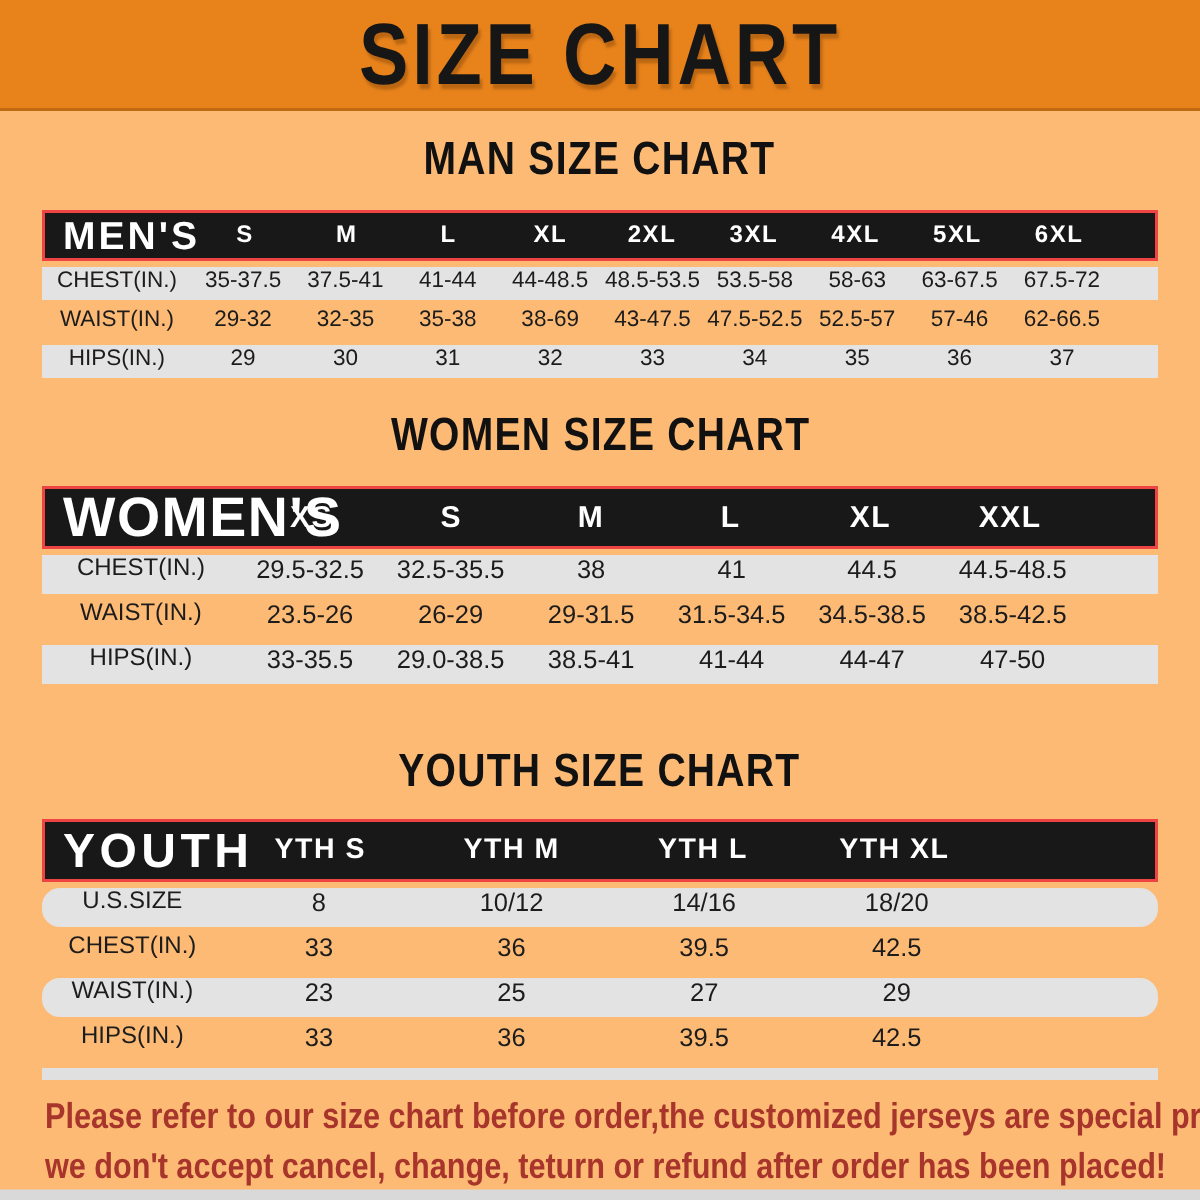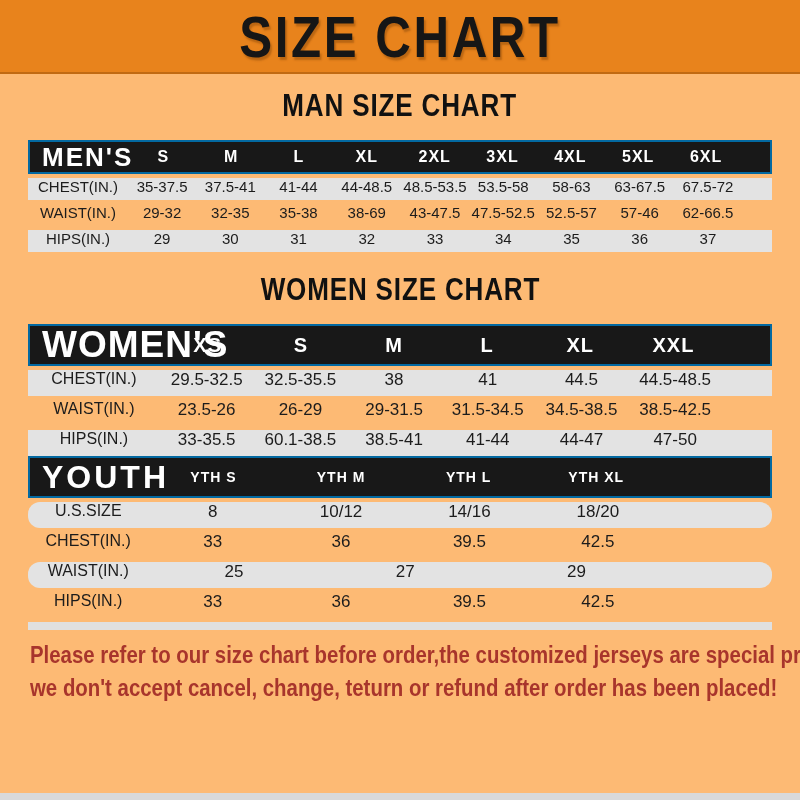--- a/index.html
+++ b/index.html
@@ -23,21 +23,21 @@
   .women-wrap{margin-top:20px;margin-bottom:16px;}
   .youth-wrap{margin-top:40px;margin-bottom:14px;}
   .section-heading{
     display:inline-block;font-weight:700;font-size:31px;letter-spacing:1px;color:#111;
     transform:scaleX(.84);transform-origin:center;white-space:nowrap;
   }
   
   .size-table{margin:0 28px;}
   .t-head{
     background:#181818;color:#fff;display:flex;align-items:center;
-    border:2px solid #0369a1;box-sizing:border-box;
+    border:2px solid #ef4444;box-sizing:border-box;
   }
   .t-corner{font-weight:700;padding-left:12px;box-sizing:border-box;white-space:nowrap;}
   .t-size{flex:1;text-align:center;font-weight:700;white-space:nowrap;}
   .t-row{display:flex;align-items:flex-start;margin-top:4px;box-sizing:border-box;}
   .t-row.shade{background:#E3E3E3;}
   .t-label{text-align:center;box-sizing:border-box;white-space:nowrap;}
   .t-val{flex:1;text-align:center;white-space:nowrap;}
   
   .size-table.man .t-head{height:34px;padding-right:30px;}
   .size-table.man .t-row{height:22px;padding-right:30px;font-size:15px;}
@@ -48,21 +48,21 @@
   .size-table.women .t-head{height:42px;padding-right:50px;}
   .size-table.women .t-row{height:26px;padding-right:50px;font-size:17px;}
   .size-table.women .t-corner{width:19%;flex:none;font-size:37px;letter-spacing:1px;}
   .size-table.women .t-label{width:19%;flex:none;font-size:16px;}
   .size-table.women .t-size{font-size:20px;letter-spacing:1px;}
   
   .size-table.youth .t-head{height:42px;padding-right:110px;}
   .size-table.youth .t-row{height:26px;padding-right:110px;font-size:17px;border-radius:12px;}
   .size-table.youth .t-corner{width:19%;flex:none;font-size:32px;letter-spacing:3px;}
   .size-table.youth .t-label{width:19%;flex:none;font-size:16px;}
-  .size-table.youth .t-size{font-size:14px;letter-spacing:1px;}
+  .size-table.youth .t-size{font-size:19px;letter-spacing:1px;}
   .size-table.youth::after{content:"";display:block;height:8px;background:#E0E0E0;margin-top:4px;}
   
   .notice{margin:8px 0 0 30px;}
   .notice-line{
     display:inline-block;color:#A8352C;font-weight:700;font-size:24px;line-height:33px;
     transform:scaleX(.85);transform-origin:left center;white-space:nowrap;
   }
   .notice-line-row{height:33px;}
   .bottom-strip{position:absolute;left:0;bottom:0;width:100%;height:7px;background:#D9D9D9;}
 </style>
@@ -159,30 +159,33 @@
           <span class="t-val">23.5-26</span>
           <span class="t-val">26-29</span>
           <span class="t-val">29-31.5</span>
           <span class="t-val">31.5-34.5</span>
           <span class="t-val">34.5-38.5</span>
           <span class="t-val">38.5-42.5</span>
         </div>
         <div class="t-row shade">
           <span class="t-label">HIPS(IN.)</span>
           <span class="t-val">33-35.5</span>
-          <span class="t-val">60.1-38.5</span>
+          <span class="t-val">29.0-38.5</span>
           <span class="t-val">38.5-41</span>
           <span class="t-val">41-44</span>
           <span class="t-val">44-47</span>
           <span class="t-val">47-50</span>
         </div>
       </div>
   </section>
 
   <section>
+    <h2 class="section-heading-wrap youth-wrap">
+      <span class="section-heading">YOUTH SIZE CHART</span>
+    </h2>
     <div class="size-table youth">
         <div class="t-head">
           <span class="t-corner">YOUTH</span>
           <span class="t-size">YTH S</span>
           <span class="t-size">YTH M</span>
           <span class="t-size">YTH L</span>
           <span class="t-size">YTH XL</span>
         </div>
         <div class="t-row shade">
           <span class="t-label">U.S.SIZE</span>
@@ -193,20 +196,21 @@
         </div>
         <div class="t-row">
           <span class="t-label">CHEST(IN.)</span>
           <span class="t-val">33</span>
           <span class="t-val">36</span>
           <span class="t-val">39.5</span>
           <span class="t-val">42.5</span>
         </div>
         <div class="t-row shade">
           <span class="t-label">WAIST(IN.)</span>
+          <span class="t-val">23</span>
           <span class="t-val">25</span>
           <span class="t-val">27</span>
           <span class="t-val">29</span>
         </div>
         <div class="t-row">
           <span class="t-label">HIPS(IN.)</span>
           <span class="t-val">33</span>
           <span class="t-val">36</span>
           <span class="t-val">39.5</span>
           <span class="t-val">42.5</span>

